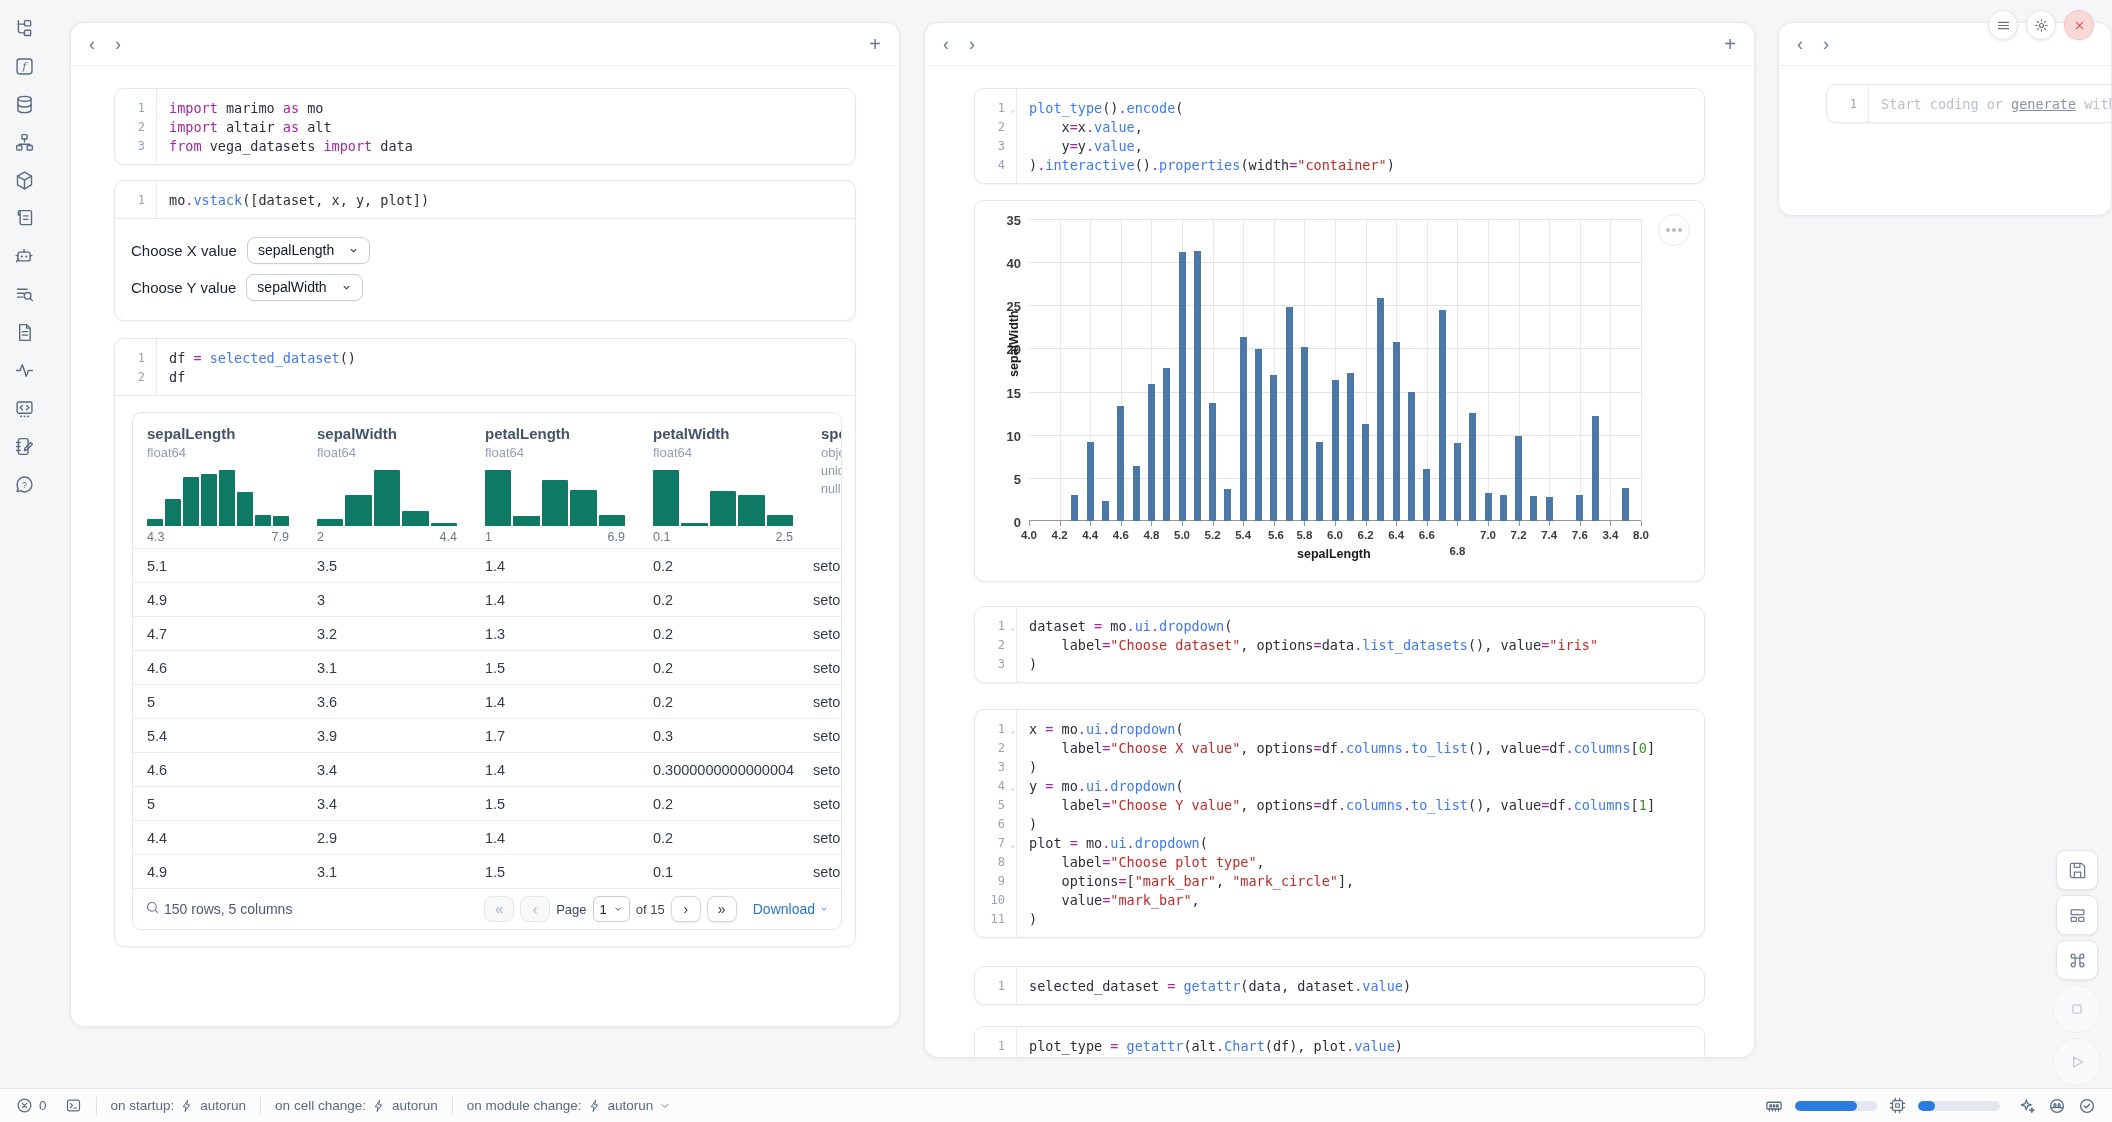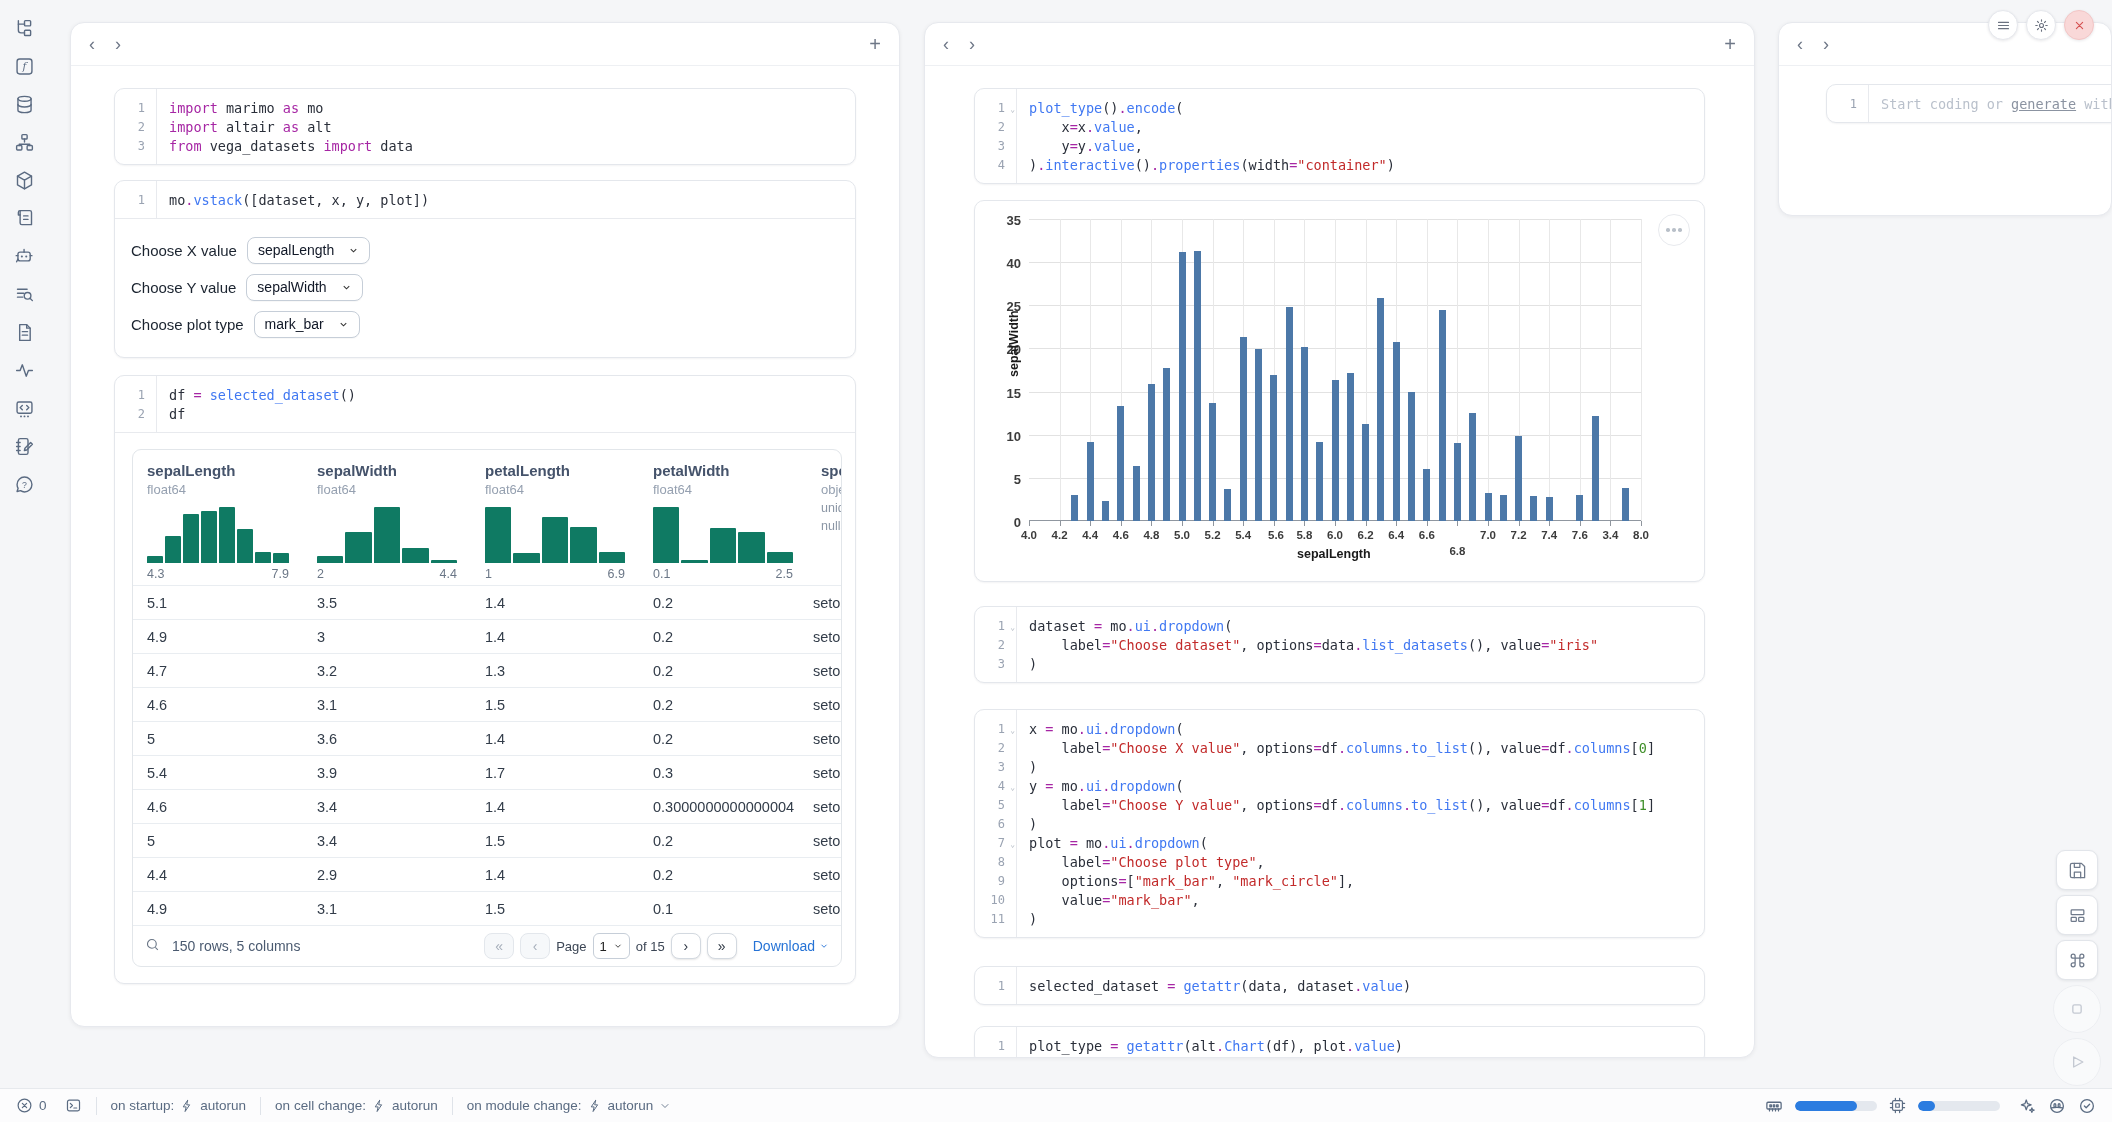--- a/index.html
+++ b/index.html
@@ -44,21 +44,21 @@
   #thead-row{display:flex;padding-top:12px;}
   .th{box-sizing:border-box;padding-left:14px;flex:none;overflow:hidden;}
   .th-name{font-size:15px;font-weight:700;color:#45536b;white-space:nowrap;}
   .th-type{font-size:13px;color:#95a0b0;margin-top:3px;white-space:nowrap;}
   .hist{display:flex;align-items:flex-end;gap:2px;height:56px;margin-top:10px;}
   .hist div{background:#0f7a63;flex:1;border-radius:1px 1px 0 0;}
   .rng{display:flex;justify-content:space-between;font-size:12.5px;color:#6b7787;margin-top:4px;height:18px;}
   .meta-line{font-size:12.5px;color:#8b96a5;margin-top:4px;white-space:nowrap;}
   .tr{display:flex;border-top:1px solid #e9edf1;height:33px;align-items:center;}
   .td{box-sizing:border-box;padding-left:14px;font-size:14.5px;color:#323c49;flex:none;white-space:nowrap;overflow:hidden;}
-  #tfoot{border-top:1px solid #e9edf1;height:40px;display:flex;align-items:center;padding:0 12px;gap:8px;}
+  #tfoot{border-top:1px solid #e9edf1;height:40px;display:flex;align-items:center;padding:0 12px;}
   #tfoot .summary{font-size:14px;color:#4a5a70;margin-left:4px;}
   .pg-group{margin-left:auto;display:flex;align-items:center;gap:6px;}
   .pg-btn{width:30px;height:26px;border-radius:8px;display:flex;align-items:center;justify-content:center;font-size:14px;cursor:pointer;box-sizing:border-box;}
   .pg-btn.dis{background:#f6f8fa;border:1px solid #e3e7ec;color:#a6aeba;}
   .pg-btn.en{background:#fff;border:1px solid #d3d9e0;color:#2c3542;box-shadow:0 1px 2px rgba(0,0,0,.10);}
   .pg-txt{font-size:13px;color:#3c4655;}
   .pg-select{border:1px solid #c6ced8;border-radius:6px;height:24px;display:inline-flex;align-items:center;padding:0 6px;gap:6px;font-size:13px;color:#222;cursor:pointer;}
   .pg-select svg{width:10px;height:10px;stroke:#333;stroke-width:2.2;fill:none;}
   .dl{color:#2673d6;font-size:14px;display:inline-flex;align-items:center;gap:4px;cursor:pointer;margin-left:10px;}
   .dl svg{width:10px;height:10px;stroke:#2673d6;stroke-width:2.2;fill:none;}
@@ -235,29 +235,20 @@
               <span>sepalLength</span>
               <svg viewBox="0 0 24 24">
                 <path d="M6 9l6 6 6-6"></path>
               </svg>
             </div>
           </div>
           <div class="ctl-row">
             <div class="ctl-lbl">Choose Y value</div>
             <div class="select">
               <span>sepalWidth</span>
-              <svg viewBox="0 0 24 24">
-                <path d="M6 9l6 6 6-6"></path>
-              </svg>
-            </div>
-          </div>
-          <div class="ctl-row">
-            <div class="ctl-lbl">Choose plot type</div>
-            <div class="select">
-              <span>mark_bar</span>
               <svg viewBox="0 0 24 24">
                 <path d="M6 9l6 6 6-6"></path>
               </svg>
             </div>
           </div>
         </div>
     </div>
   </div>
 
   <div class="cell" style="margin:17px 43px 0;">

